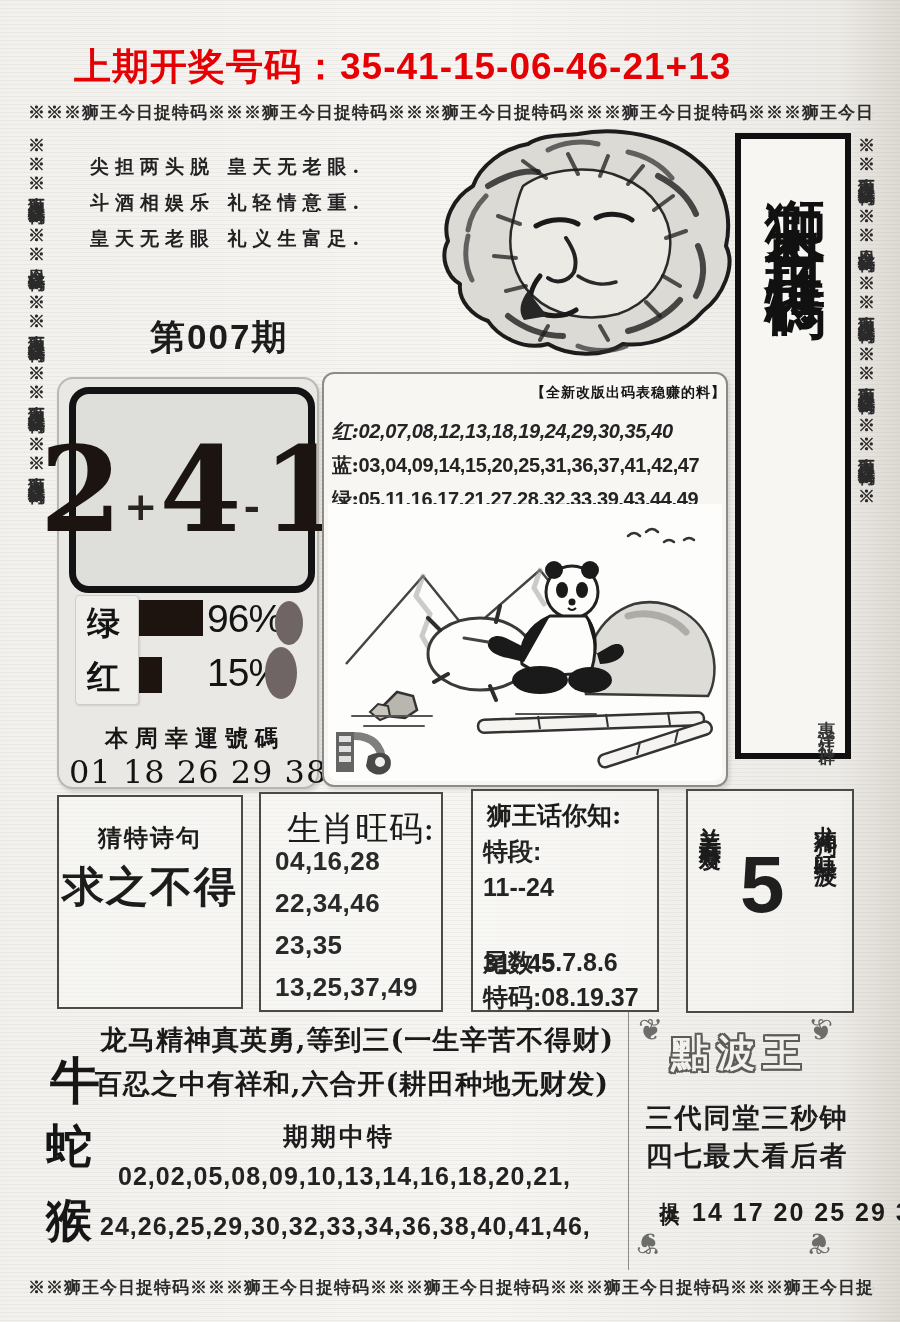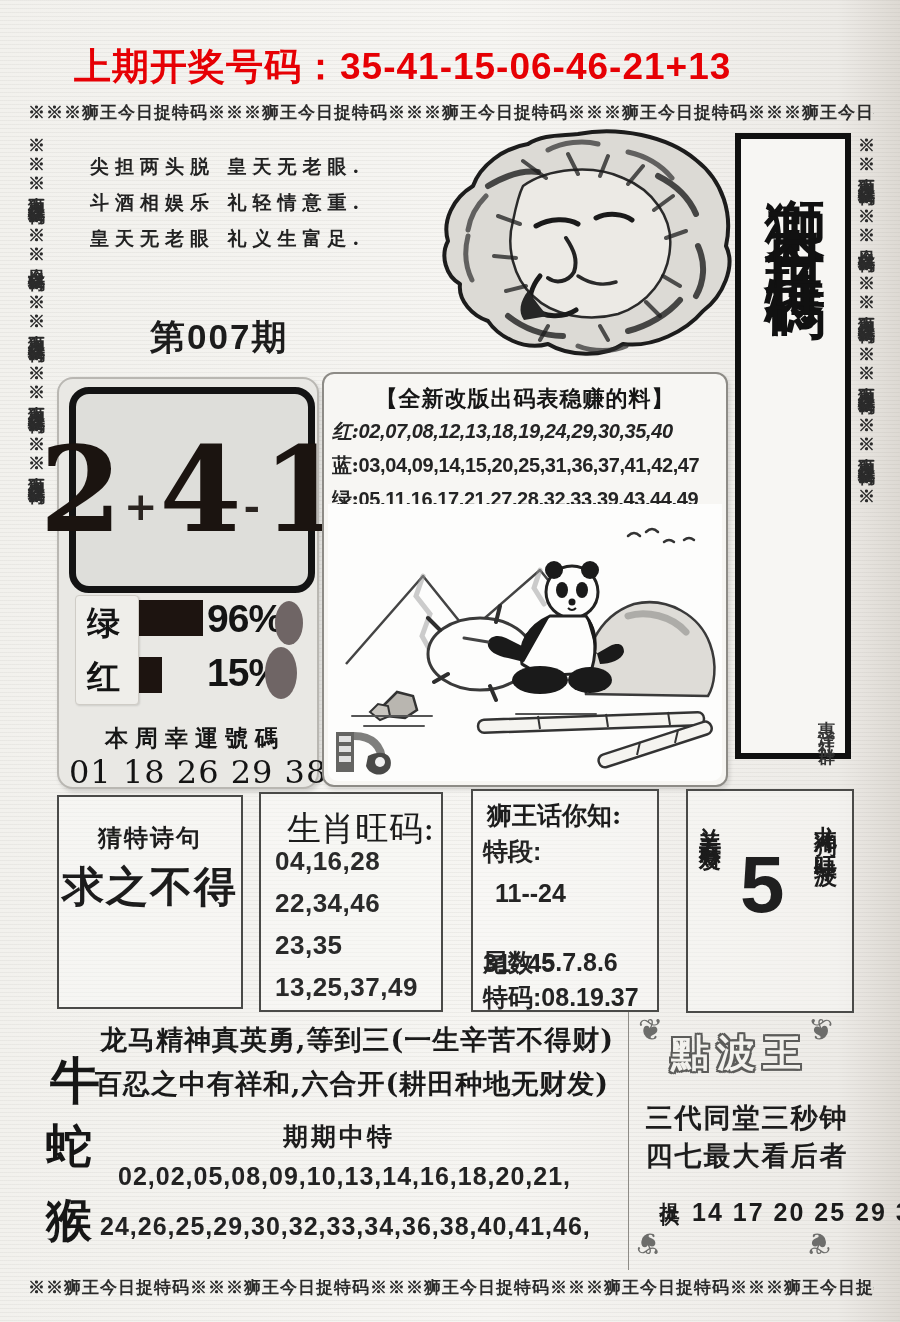--- a/index.html
+++ b/index.html
@@ -35,29 +35,29 @@
 
   
   .lcd-outer{left:57px;top:377px;width:258px;height:408px;background:#e9e8e4;border:2px solid #b9b7b2;border-radius:16px;box-shadow:2px 3px 4px rgba(0,0,0,0.15);}
   .lcd-display{position:absolute;left:10px;top:8px;width:232px;height:192px;background:#dededa;border:7px solid #131313;border-radius:20px;display:flex;align-items:center;justify-content:center;}
   .lcd-big{font-family:"DejaVu Serif",serif;font-size:118px;font-weight:bold;color:#1b1410;line-height:1;}
   .lcd-op{font-family:"DejaVu Serif",serif;font-size:40px;font-weight:bold;color:#2a2420;margin:30px 2px 0 2px;}
 
   .stat-labelbox{position:absolute;left:16px;top:216px;width:62px;height:108px;background:#efeeea;border:1px solid #cfccc6;border-radius:4px;box-shadow:1px 1px 2px rgba(0,0,0,0.12);}
   .stat-label{font-family:"DejaVu Serif",serif;font-size:33px;font-weight:bold;color:#141414;position:absolute;left:28px;}
   .stat-bar{position:absolute;background:#1d1410;}
-  .stat-pct{position:absolute;font-size:39px;font-weight:bold;color:#141414;letter-spacing:-1px;}
+  .stat-pct{position:absolute;font-size:39px;font-weight:normal;color:#141414;letter-spacing:-1px;}
   .stat-dot{position:absolute;background:#6f6565;border-radius:50%;}
 
   .lucky-title{position:absolute;left:46px;top:344px;font-family:"DejaVu Serif",serif;font-size:23px;font-weight:bold;letter-spacing:7px;white-space:nowrap;color:#161616;}
   .lucky-nums{position:absolute;left:10px;top:374px;width:238px;text-align:center;font-family:"DejaVu Serif",serif;font-size:32px;color:#141414;letter-spacing:1px;white-space:nowrap;}
 
   
   .right-panel{left:322px;top:372px;width:406px;height:415px;border:2px solid #8d8b86;border-radius:12px;background:#f7f6f3;box-sizing:border-box;box-shadow:2px 3px 4px rgba(0,0,0,0.12);}
-  .ot-title{position:absolute;left:0;top:10px;width:100%;text-align:center;font-family:Liberation Sans, sans-serif;font-size:22px;font-weight:bold;letter-spacing:1px;color:#161616;white-space:nowrap;}
+  .ot-title{position:absolute;left:0;top:10px;width:100%;text-align:right;font-family:Liberation Sans, sans-serif;font-size:14px;font-weight:bold;letter-spacing:1px;color:#161616;white-space:nowrap;}
   .ot-row{position:absolute;left:8px;white-space:nowrap;font-size:20px;font-weight:bold;color:#242424;letter-spacing:-0.4px;}
   .ot-row .ot-label{font-family:"DejaVu Serif",serif;font-weight:bold;}
   .panda-area{position:absolute;left:4px;top:130px;width:394px;height:277px;background:#fdfdfc;border-radius:0 0 10px 10px;overflow:hidden;}
 
   
   .box{border:2px solid #4a4a48;background:rgba(250,250,248,0.45);box-sizing:border-box;}
   .guess-box{left:57px;top:795px;width:186px;height:214px;}
   .guess-title{position:absolute;left:0;top:14px;width:100%;text-align:center;font-family:"DejaVu Serif",serif;font-size:24px;font-weight:bold;letter-spacing:2px;margin-top:11px;}
   .guess-text{position:absolute;left:0;top:62px;width:100%;text-align:center;font-family:"DejaVu Serif",serif;font-size:42px;font-weight:bold;letter-spacing:2px;}
   .zodiac-box{left:259px;top:792px;width:184px;height:220px;}
@@ -221,21 +221,21 @@
     <div class="zbox-title">生肖旺码:</div>
     <div class="zbox-line" style="top:52px;">04,16,28</div>
     <div class="zbox-line" style="top:94px;">22,34,46</div>
     <div class="zbox-line" style="top:136px;">23,35</div>
     <div class="zbox-line" style="top:178px;">13,25,37,49</div>
   </div>
 
   <div class="abs box tells-box">
     <div class="tells-title">狮王话你知:</div>
     <div class="tells-line cjk" style="top:44px;">特段:</div>
-    <div class="tells-line" style="top:88px;margin-left:12px;">11--24</div>
+    <div class="tells-line" style="top:82px;">11--24</div>
     <div class="tells-line" style="top:120px;margin-top:38px;">31--45</div>
     <div class="tells-line cjk" style="top:155px;">尾数:5.7.8.6</div>
     <div class="tells-line cjk" style="top:190px;">特码:08.19.37</div>
   </div>
 
   <div class="abs box five-box">
     <div class="five-left">兰兰六六有财发</div>
     <div class="five-num">5</div>
     <div class="five-right"><span>龙冲狗</span><span style="display:inline-block;height:18px;"></span><span>旺绿波</span></div>
   </div>

